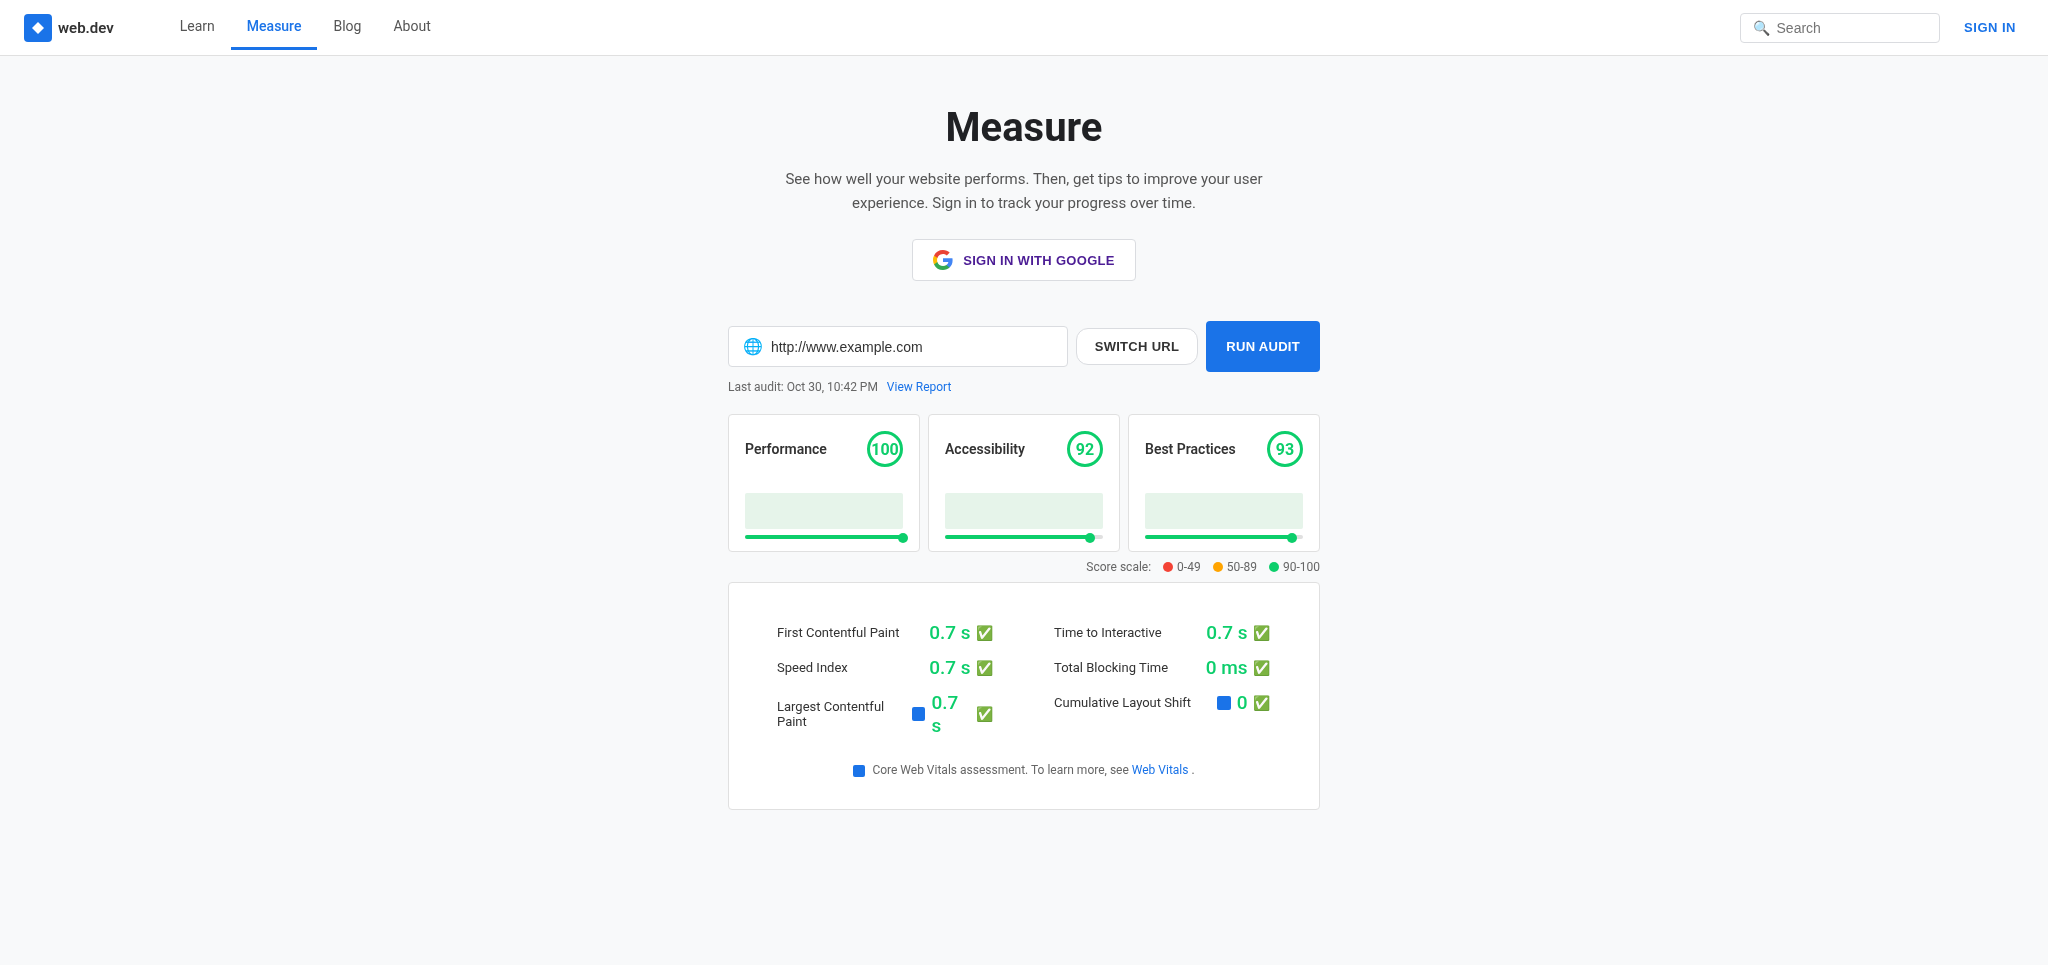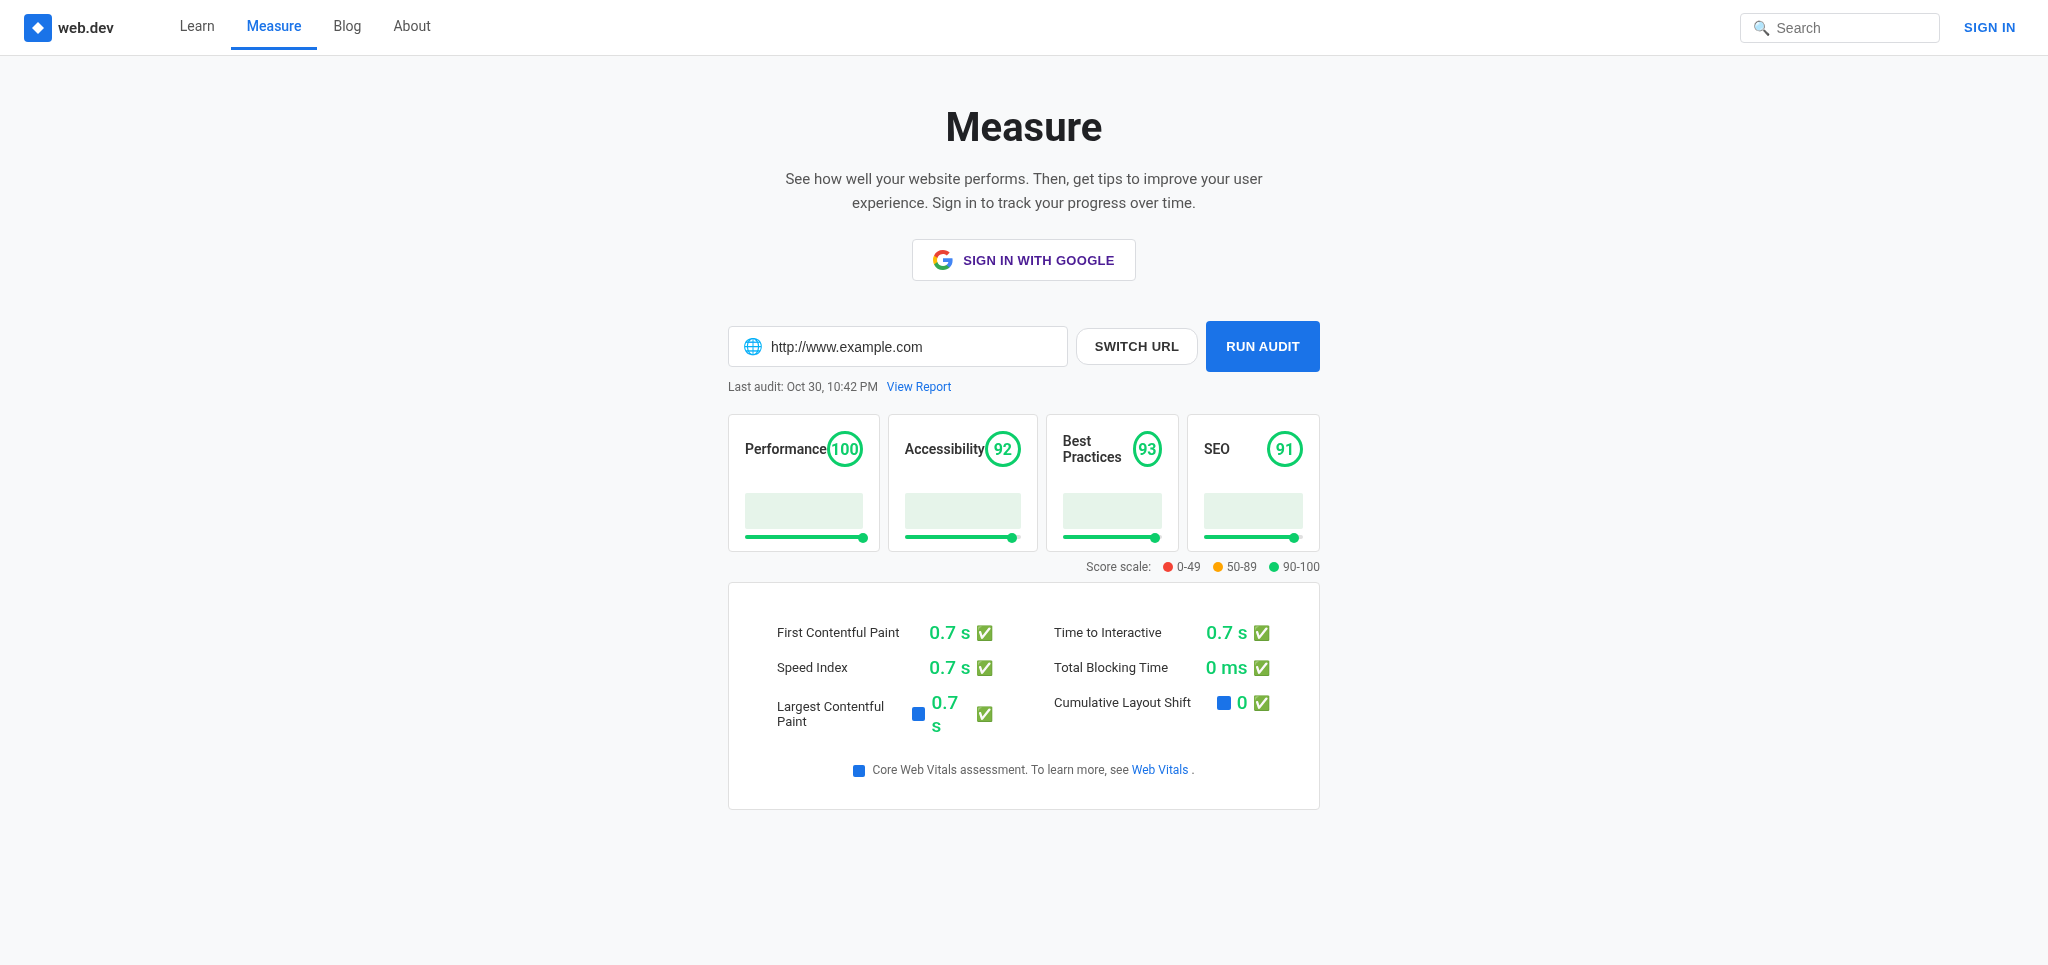--- a/index.html
+++ b/index.html
@@ -217,33 +217,20 @@
         <div class="score-card">
     <div class="score-card-header">
       <span class="score-label">Best Practices</span>
       <div class="score-circle">93</div>
     </div>
     <div class="score-gauge-area">
       <div class="score-bar-bg"></div>
       <div class="score-gauge-track">
         <div class="score-gauge-fill" style="width:93%"></div>
         <div class="score-gauge-thumb" style="left:calc(93% - 5px)"></div>
-      </div>
-    </div>
-  </div>
-        <div class="score-card">
-    <div class="score-card-header">
-      <span class="score-label">SEO</span>
-      <div class="score-circle">91</div>
-    </div>
-    <div class="score-gauge-area">
-      <div class="score-bar-bg"></div>
-      <div class="score-gauge-track">
-        <div class="score-gauge-fill" style="width:91%"></div>
-        <div class="score-gauge-thumb" style="left:calc(91% - 5px)"></div>
       </div>
     </div>
   </div>
       </div>
 
     <div class="score-scale">
       <span>Score scale:</span>
       <span class="scale-item">
         <span class="scale-dot" style="background:#f44336;"></span>
         <span>0-49</span>

